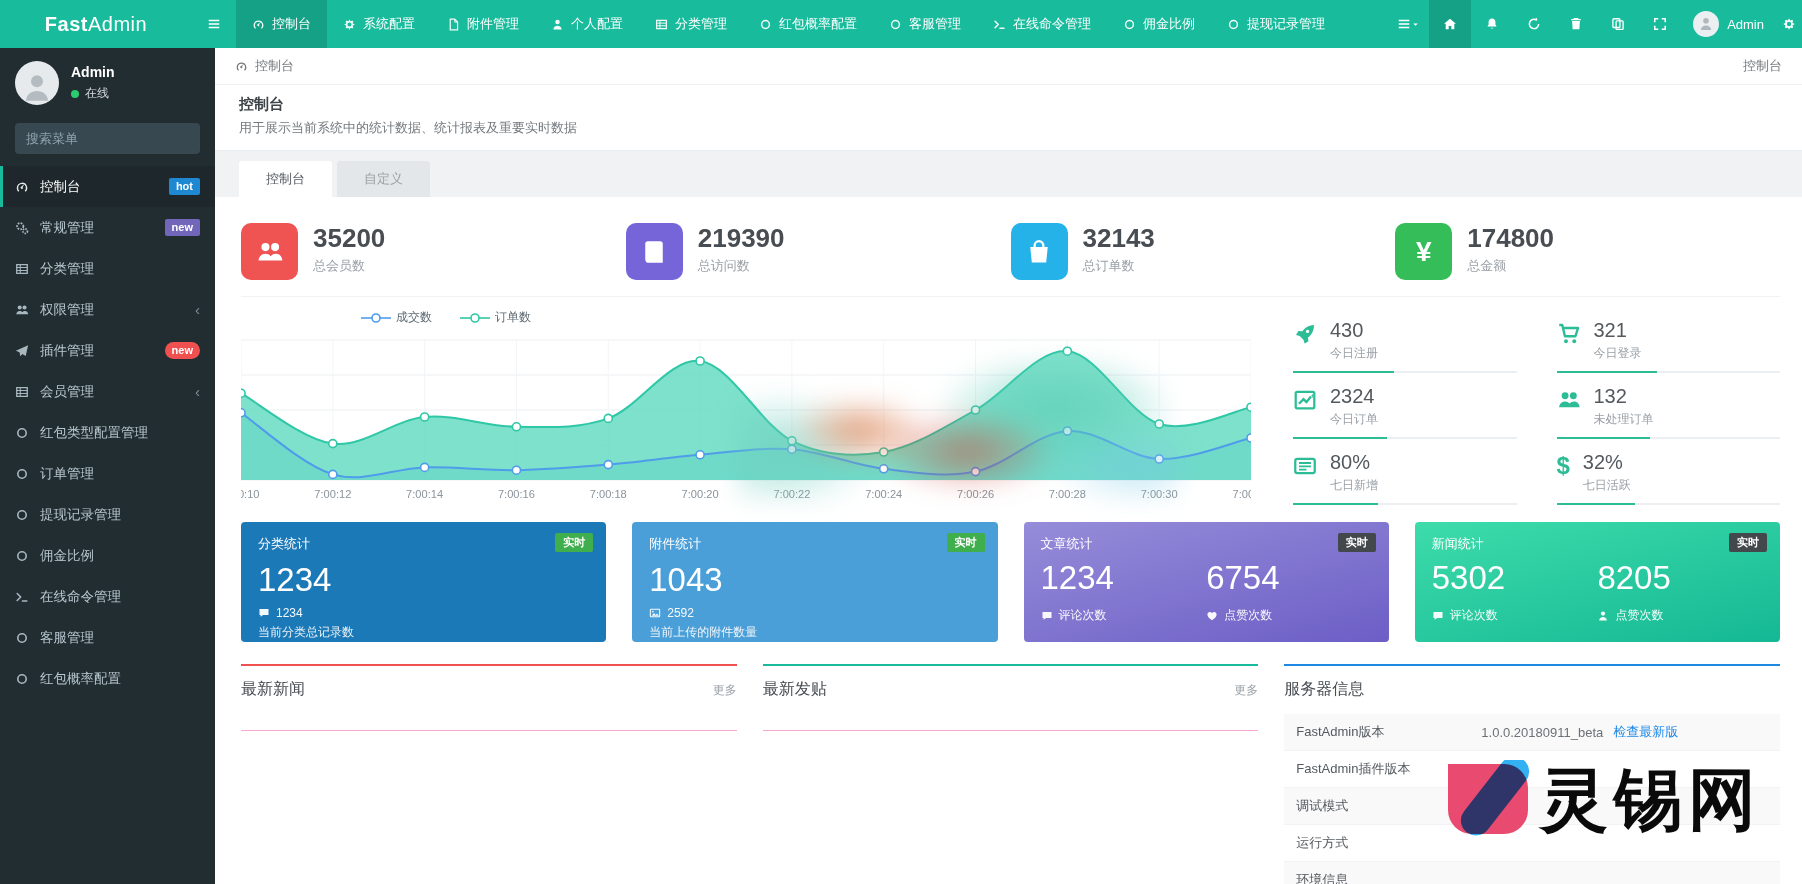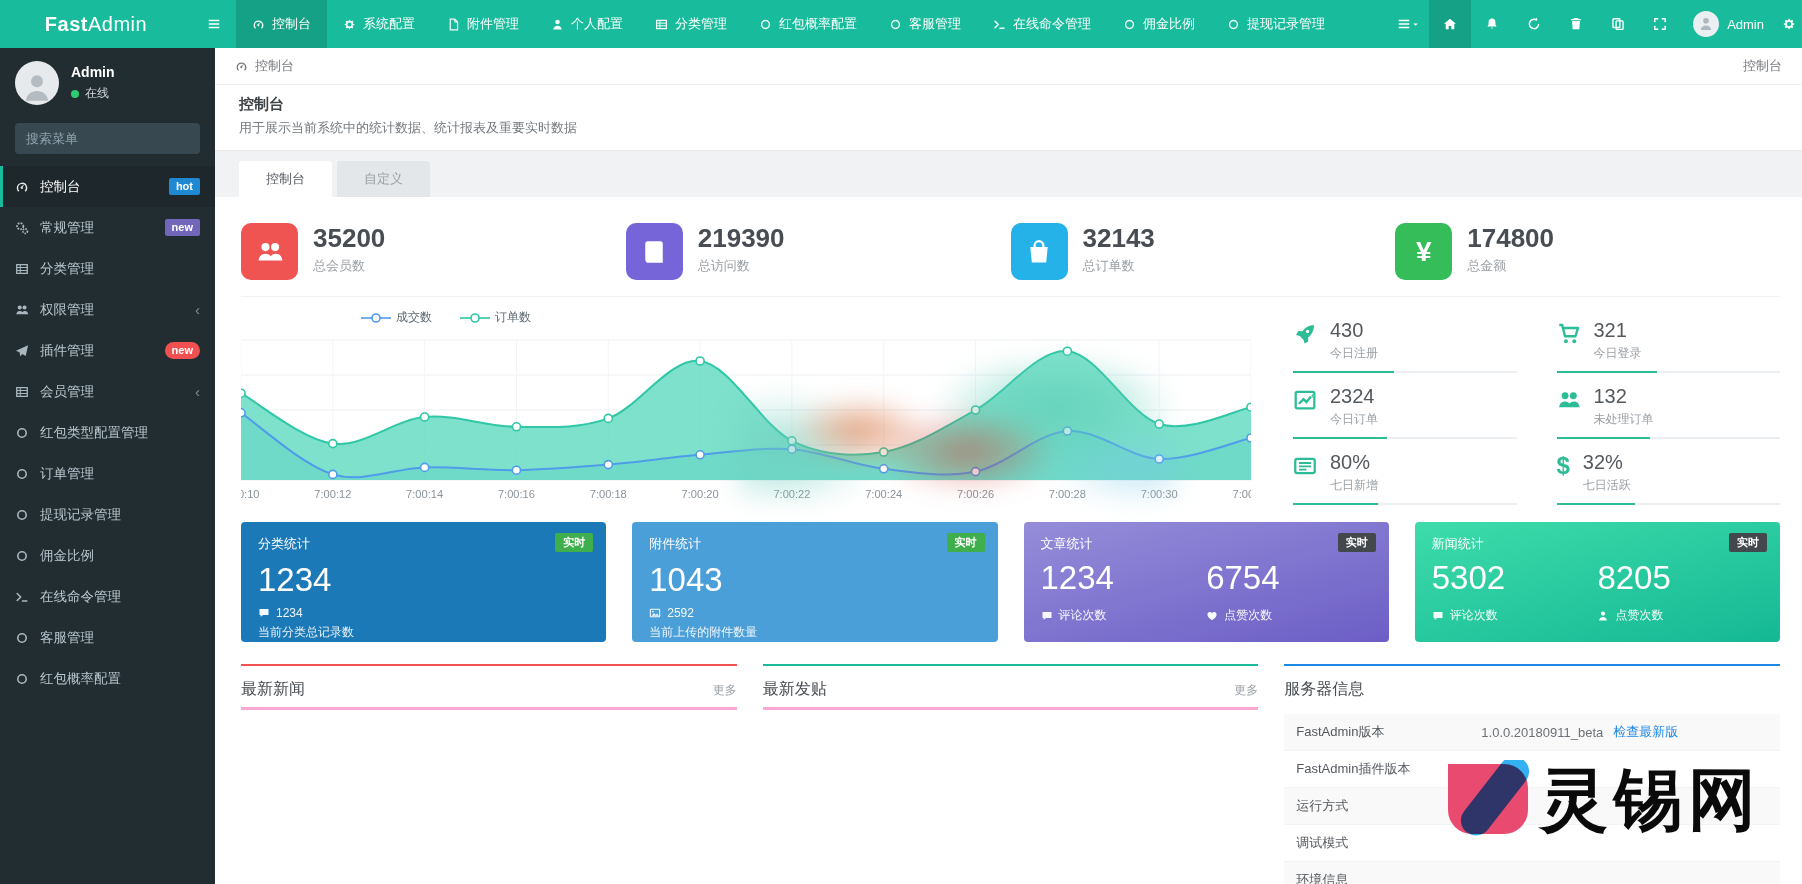--- a/index.html
+++ b/index.html
@@ -111,21 +111,21 @@
   .p-stats { display:flex; margin-top:6px; }
   .p-stat { flex:1; }
   .p-stat-num { font-size:33px; font-weight:400; }
   .p-stat-lab { font-size:12px; margin-top:10px; display:flex; align-items:center; gap:6px; opacity:.95; }
   .p-stat-lab .ic { width:12px; height:12px; }
 
   
   .bottom-row { display:grid; grid-template-columns:1fr 1fr 1fr; gap:26px; }
   .bx { border-top:2px solid #ccc; padding-top:13px; }
   .bx.acc-red { border-top-color:#f05050; } .bx.acc-teal { border-top-color:#18bc9c; } .bx.acc-blue { border-top-color:#1e88e5; }
-  .bx-head { display:flex; align-items:baseline; padding-bottom:7px; border-bottom:3px solid #f9a8d4; }
+  .bx-head { display:flex; align-items:baseline; padding-bottom:30px; border-bottom:1px solid #f9a8d4; }
   .bx-title { font-size:16px; color:#474d52; }
   .bx-more { margin-left:auto; font-size:12px; color:#9aa0a6; cursor:pointer; }
   .bx-body { height:46px; }
   .server-table { margin-top:6px; }
   .srow { display:flex; align-items:center; padding:9px 12px; font-size:13px; border-bottom:1px solid #f2f3f4; }
   .srow:nth-child(odd) { background:#f9f9fa; }
   .slabel { width:185px; color:#54595e; }
   .sval { color:#6b7176; }
   .slink { color:#1e88e5; margin-left:10px; cursor:pointer; }
 
@@ -809,25 +809,25 @@
           <div class="srow">
             <span class="slabel">FastAdmin版本</span>
             <span class="sval">1.0.0.20180911_beta</span>
             <a class="slink">检查最新版</a>
           </div>
           <div class="srow">
               <span class="slabel">FastAdmin插件版本</span>
               <span class="sval"></span>
             </div>
           <div class="srow">
+              <span class="slabel">调试模式</span>
+              <span class="sval"></span>
+            </div>
+          <div class="srow">
               <span class="slabel">运行方式</span>
-              <span class="sval"></span>
-            </div>
-          <div class="srow">
-              <span class="slabel">调试模式</span>
               <span class="sval"></span>
             </div>
           <div class="srow">
               <span class="slabel">环境信息</span>
               <span class="sval"></span>
             </div>
         </div>
       </section>
     </div>
 

